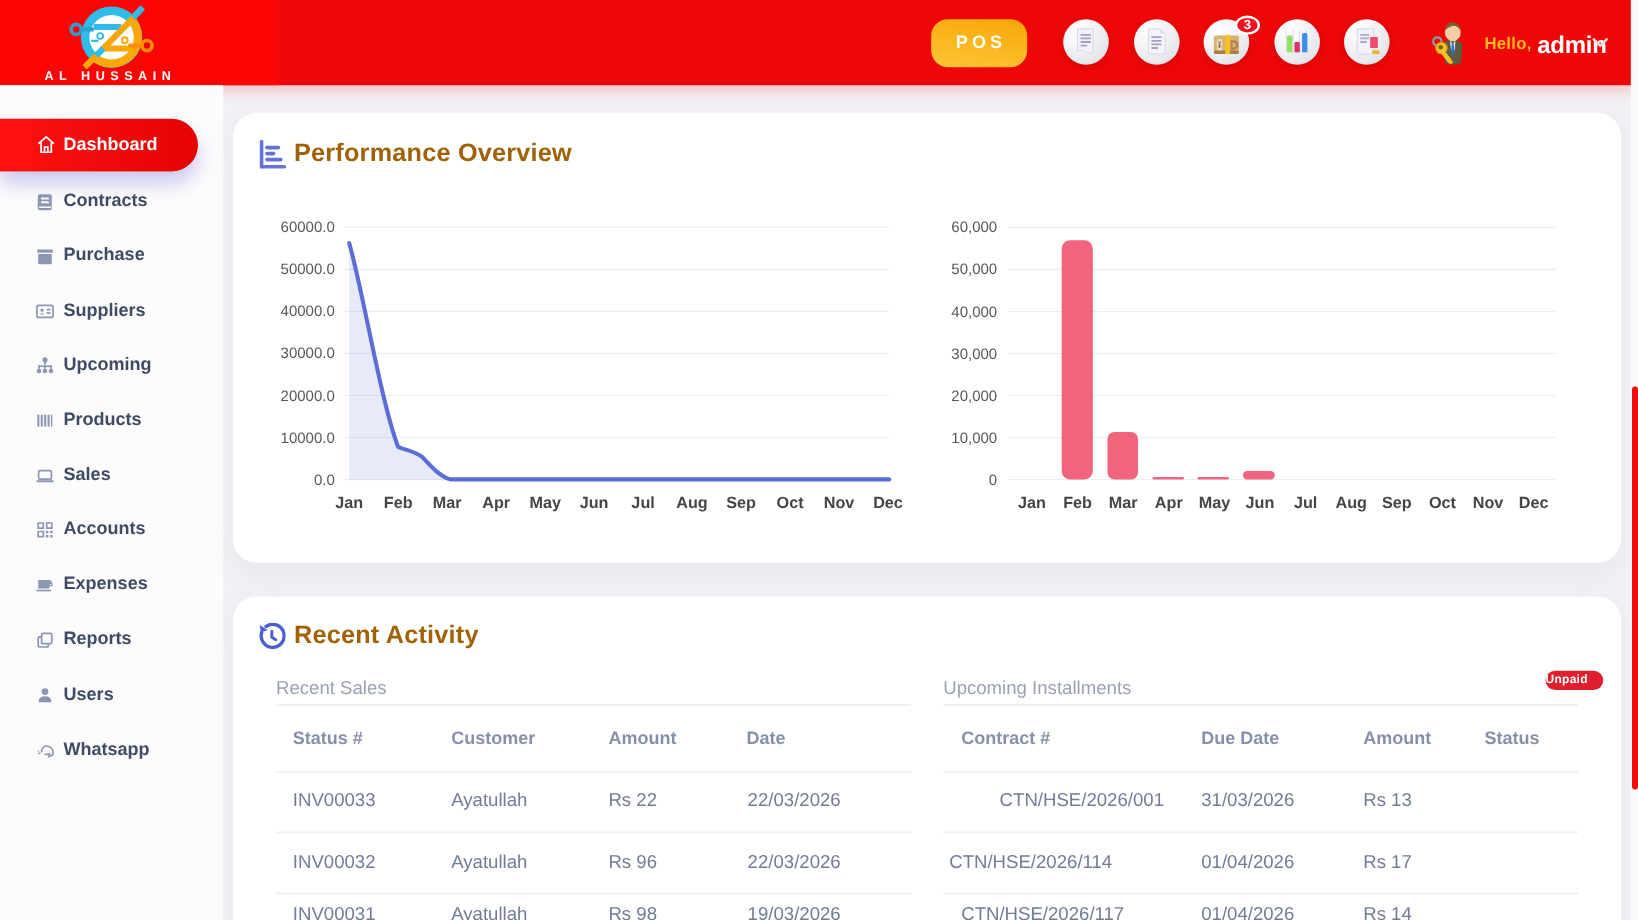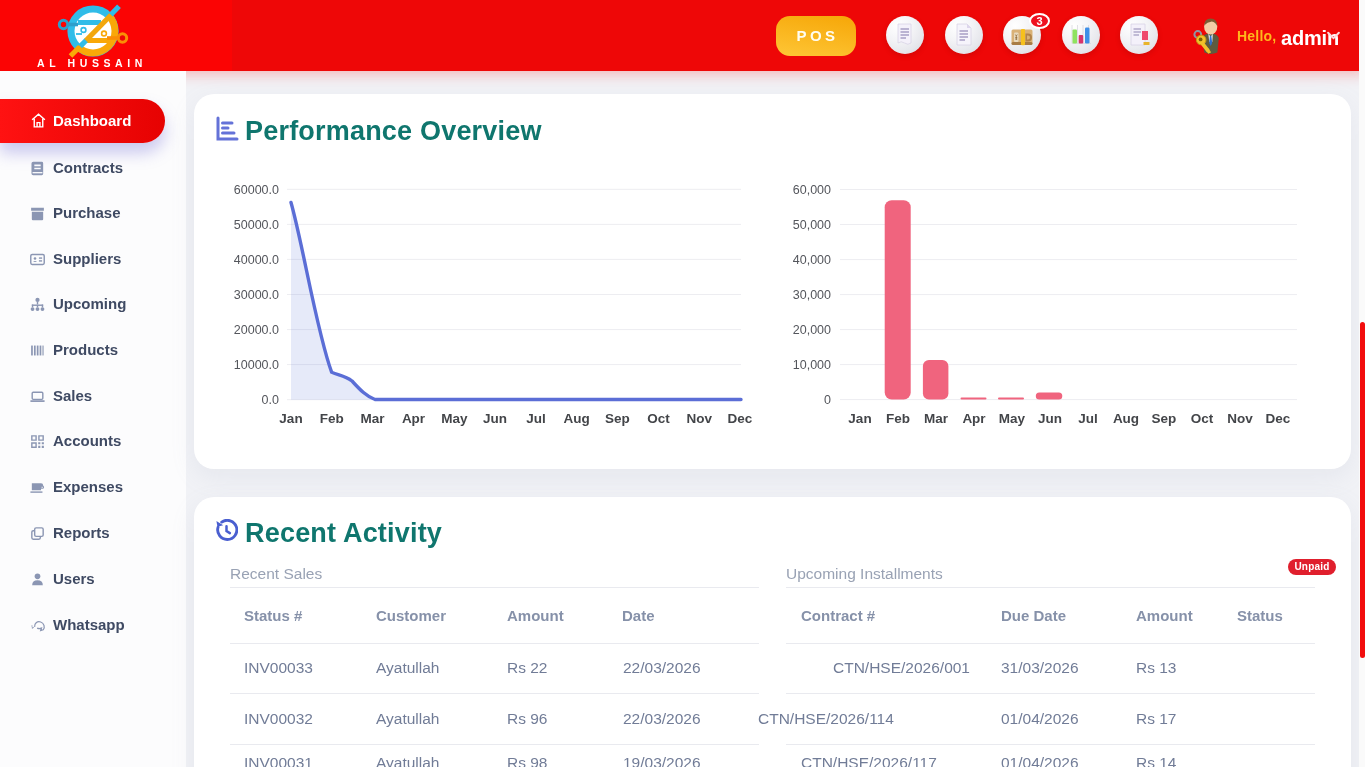--- a/index.html
+++ b/index.html
@@ -21,28 +21,28 @@
 .mitem .ic { position:absolute; left:29px; top:50%; margin-top:-8px; width:17px; height:17px; }
 .mitem .lb { position:absolute; left:53px; top:50%; margin-top:-9px; font-size:15px; font-weight:bold; color:#3f4a63; }
 #active-pill { position:absolute; left:0px; top:99px; width:165px; height:44px; border-radius:0 22px 22px 0; background:linear-gradient(90deg,#ff1212,#e60202); box-shadow:0 10px 16px rgba(120,115,215,.38);text-align:center; }
 #active-pill .ic { position:absolute; left:30px; top:13px; width:17px; height:17px; }
 #active-pill .lb { position:absolute; left:53px; top:13px; font-size:15px; font-weight:bold; color:#fff; }
 
 
 .card { position:absolute; left:194px; width:1157px; background:#ffffff; border-radius:20px; box-shadow:0 8px 24px rgba(150,160,180,.12); }
 #card1 { top:94px; height:375px; }
 #card2 { top:497px; height:330px; }
-.cardtitle { position:absolute; font-size:27px; font-weight:bold; letter-spacing:.2px; color:#0f766e; }
+.cardtitle { position:absolute; font-size:21px; font-weight:bold; letter-spacing:.2px; color:#a16207; }
 
 
 .subt { position:absolute; font-size:15.5px; color:#99a2b4; }
 .th { position:absolute; font-size:15px; font-weight:bold; color:#8691a9; }
 .td { position:absolute; font-size:15.5px; color:#717c97; }
 .hline { position:absolute; height:1px; background:#e9eaef; }
-#unpaid { position:absolute; left:1288px; top:559px; width:48px; height:16px; border-radius:8px; background:#e01f2d; color:#fff; font-size:10px; font-weight:bold; text-align:center; line-height:16px; letter-spacing:.2px; }
+#unpaid { position:absolute; left:1288px; top:559px; width:48px; height:16px; border-radius:8px; background:#e01f2d; color:#fff; font-size:10px; font-weight:bold; text-align:left; line-height:16px; letter-spacing:.2px; }
 
 
 #sbtrack { position:absolute; right:0; top:0; width:6px; height:767px; background:#fafafa; }
 #sbthumb { position:absolute; right:0; top:322px; width:5px; height:336px; background:#f20d0d; border-radius:3px; }
 </style>
 </head>
 <body>
 
 <div id="header">
   <div class="leftred"></div>
@@ -365,21 +365,21 @@
 <div class="hline" style="left:786px; top:587px; width:529px;"></div>
 <div class="th" style="left:801px; top:607px;">Contract #</div>
 <div class="th" style="left:1001px; top:607px;">Due Date</div>
 <div class="th" style="left:1136px; top:607px;">Amount</div>
 <div class="th" style="left:1237px; top:607px;">Status</div>
 <div class="hline" style="left:786px; top:643px; width:529px;"></div>
 <div class="td" style="left:801px; top:659px;margin-left:32px;">CTN/HSE/2026/001</div>
 <div class="td" style="left:1001px; top:659px;">31/03/2026</div>
 <div class="td" style="left:1136px; top:659px;">Rs 13</div>
 <div class="hline" style="left:786px; top:693px; width:529px;"></div>
-<div class="td" style="left:758px; top:710px;">CTN/HSE/2026/114</div>
+<div class="td" style="left:791px; top:710px;">CTN/HSE/2026/114</div>
 <div class="td" style="left:1001px; top:710px;">01/04/2026</div>
 <div class="td" style="left:1136px; top:710px;">Rs 17</div>
 <div class="hline" style="left:786px; top:744px; width:529px;"></div>
 <div class="td" style="left:801px; top:754px;">CTN/HSE/2026/117</div>
 <div class="td" style="left:1001px; top:754px;">01/04/2026</div>
 <div class="td" style="left:1136px; top:754px;">Rs 14</div>
 
 <div id="sbtrack"></div>
 <div id="sbthumb"></div>
 

